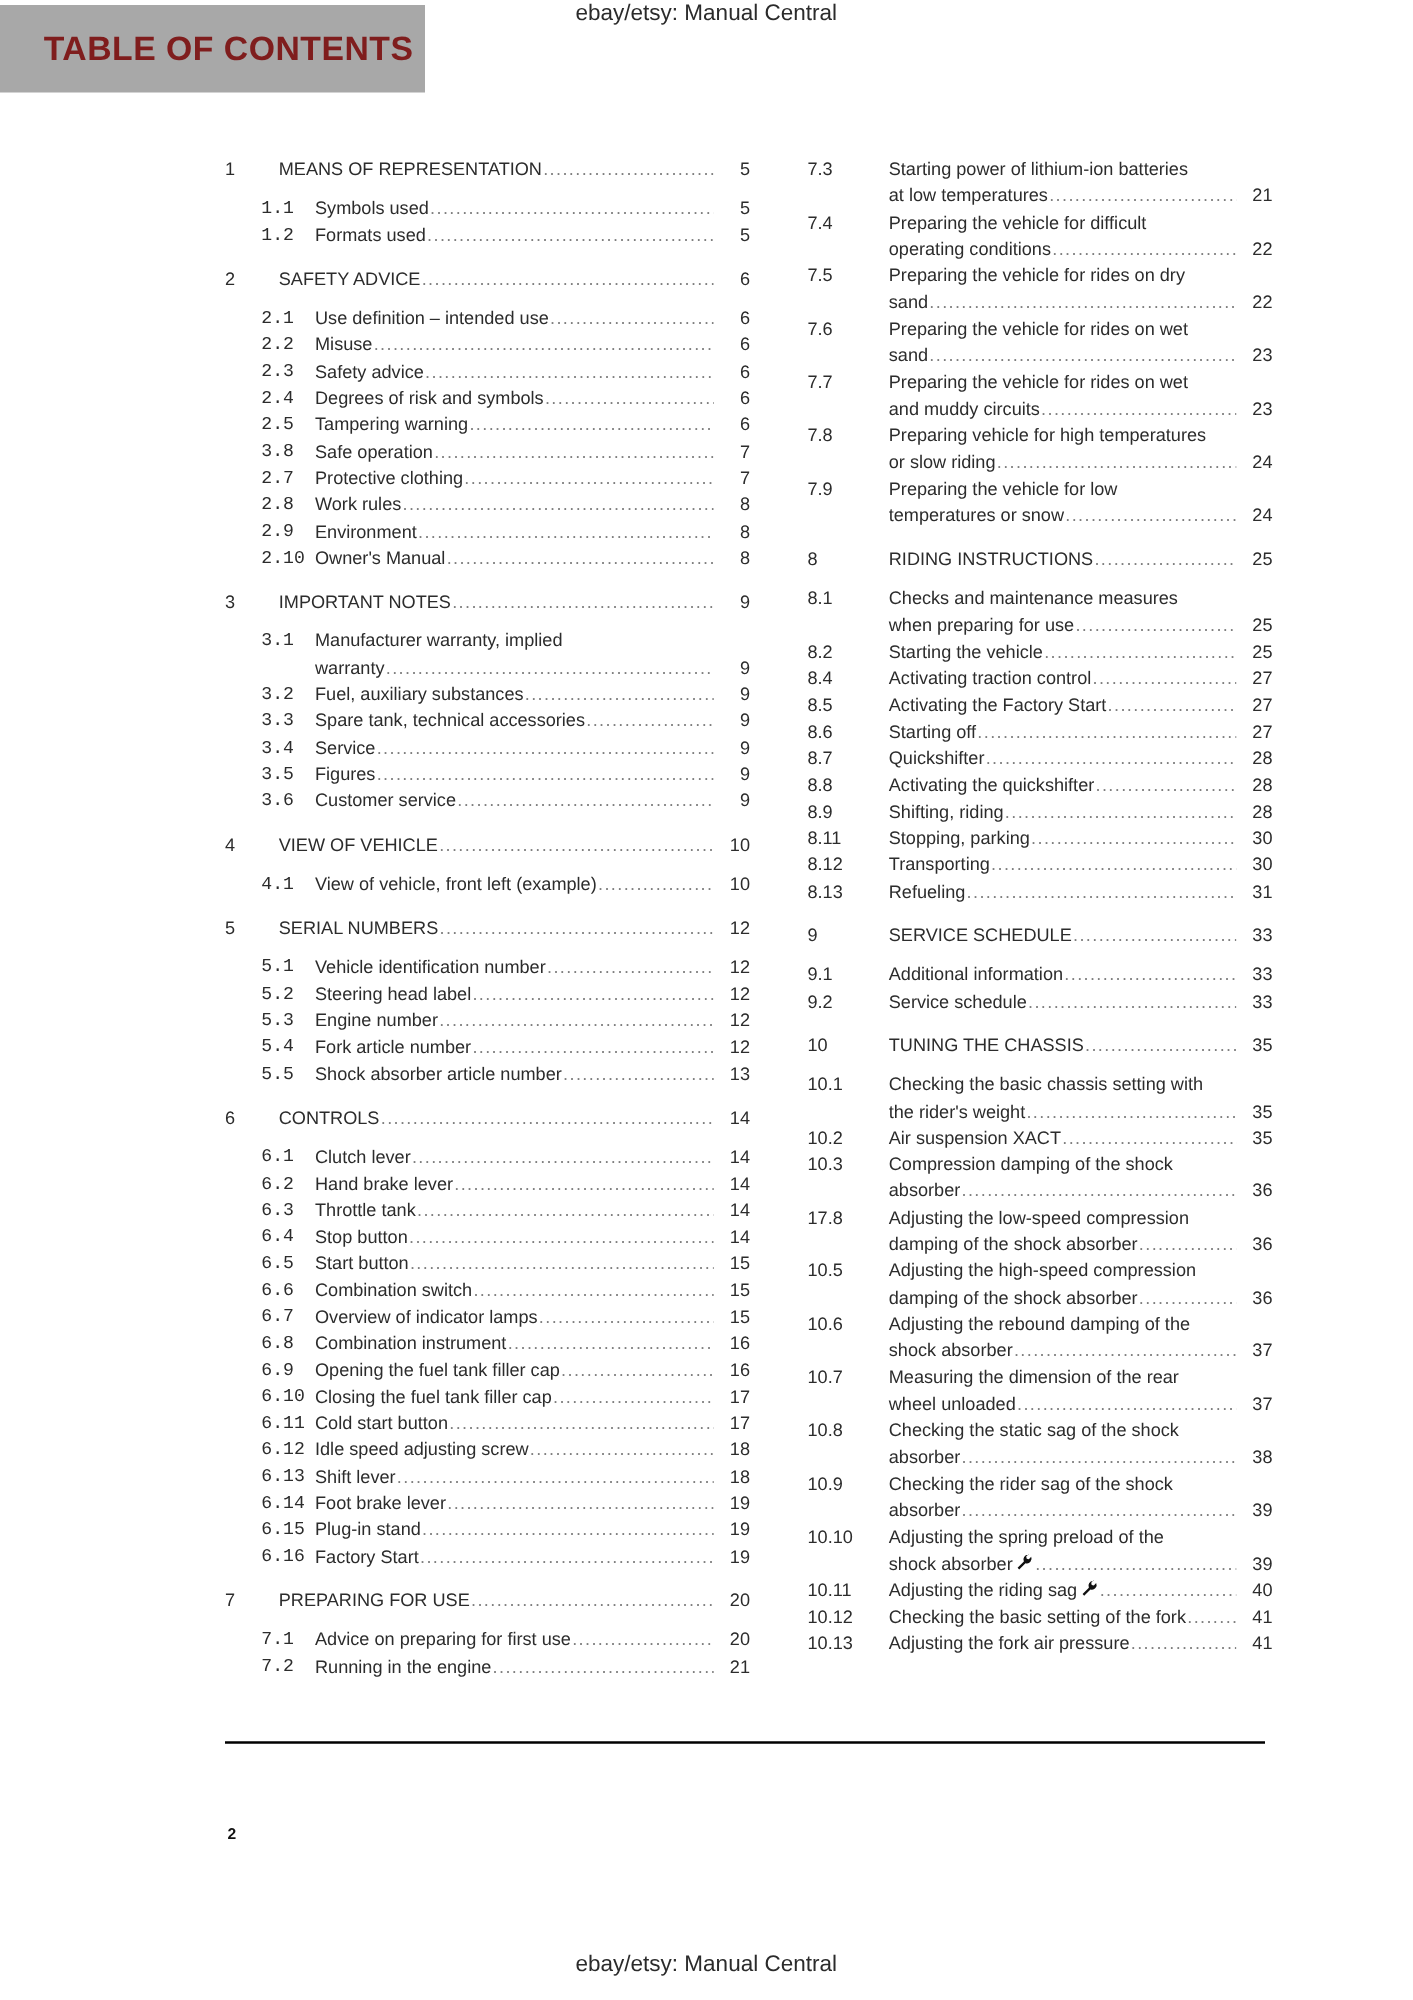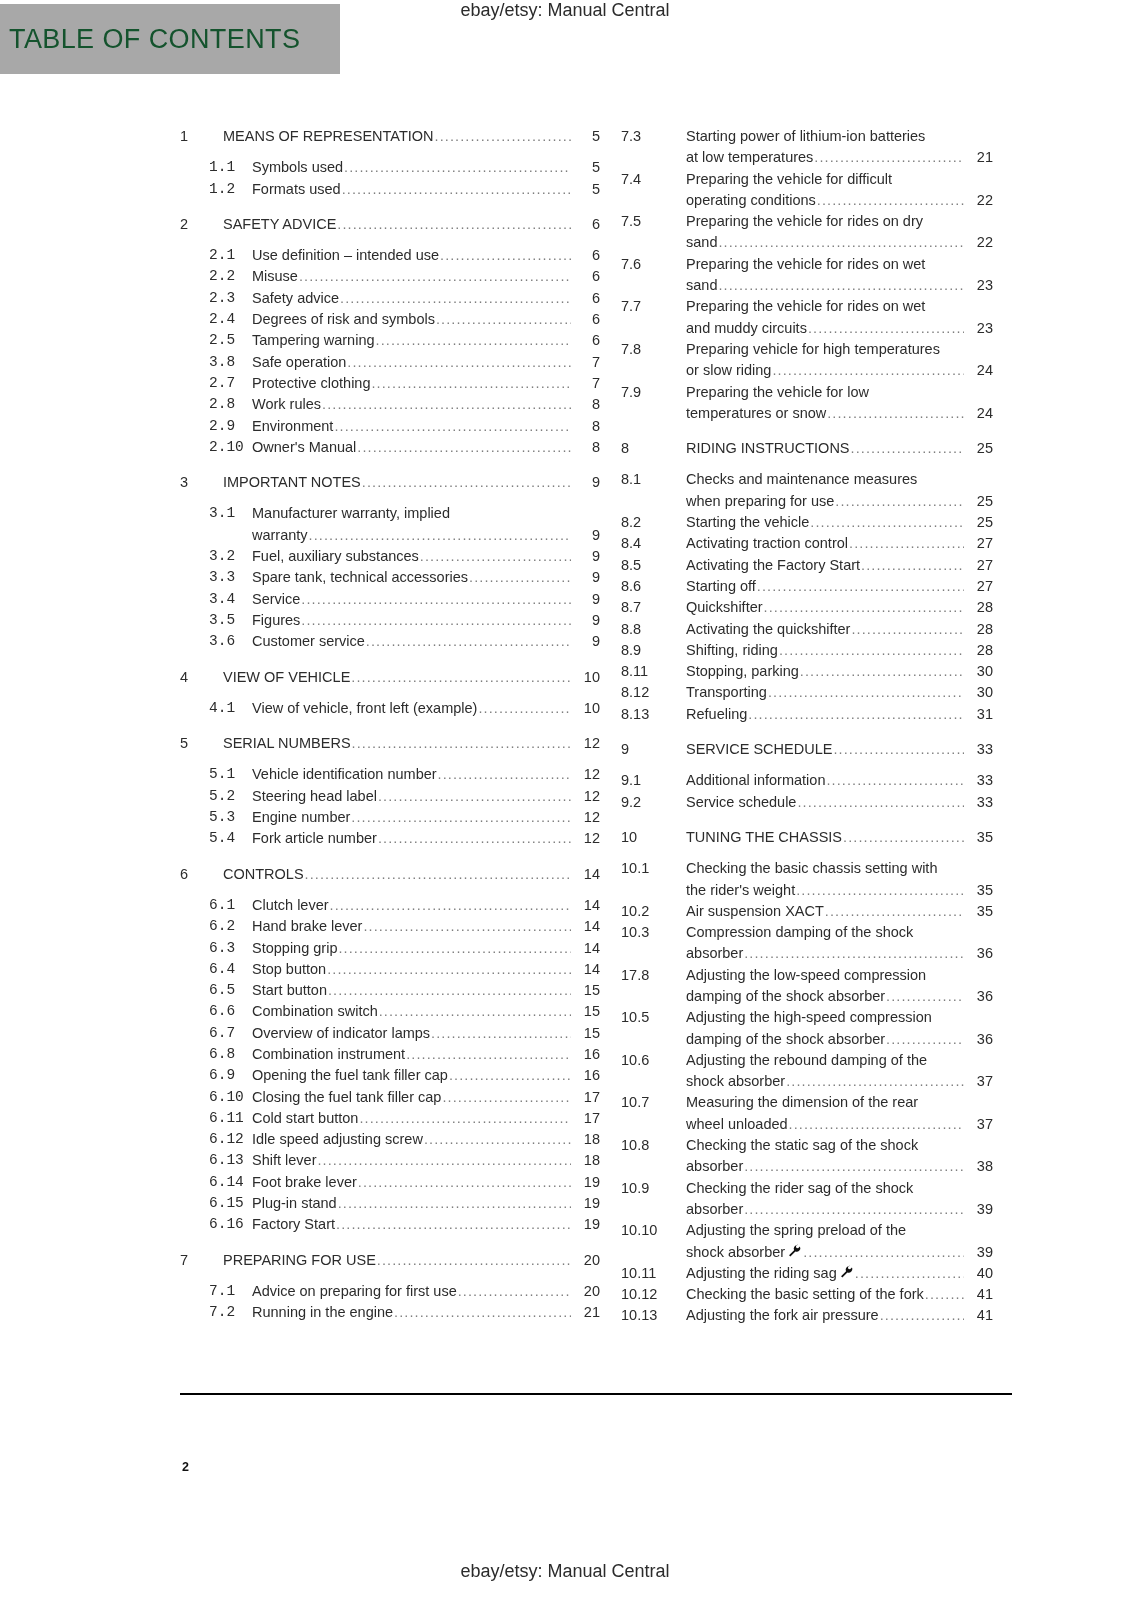--- a/index.html
+++ b/index.html
@@ -22,24 +22,24 @@
     left: 0;
     top: 4px;
     width: 340px;
     height: 70px;
     background: #a8a8a8;
     display: flex;
     align-items: center;
   }
   .header-title {
     font-size: 27px;
-    font-weight: normal;
+    font-weight: bold;
     letter-spacing: 0.4px;
-    color: #14532d;
-    padding-left: 9px;
+    color: #7f1d1d;
+    padding-left: 35px;
     white-space: nowrap;
   }
   .watermark-top {
     position: absolute;
     left: 0;
     top: 0;
     width: 1130px;
     text-align: center;
     font-size: 18px;
     color: #2b2b2b;
@@ -60,21 +60,21 @@
     left: 0;
     top: 126px;
     width: 1130px;
     display: flex;
     align-items: flex-start;
   }
   .col {
     position: relative;
   }
   .col-left  { width: 420px; margin-left: 180px; }
-  .col-right { width: 372px; margin-left: 21px; }
+  .col-right { width: 372px; margin-left: 46px; }
 
   
   .entry {
     display: flex;
     align-items: flex-start;
     font-size: 14.5px;
     line-height: 21.3px;
     color: #2c2c2c;
   }
   .entry.chapter {
@@ -447,20 +447,30 @@
       <div class="entry sub">
         <div class="num">5.4</div>
         <div class="title-wrap">
           <div class="line">
             <span class="label">Fork article number</span>
             <span class="leader"></span>
             <span class="pg">12</span>
           </div>
         </div>
       </div>
+      <div class="entry sub">
+        <div class="num">5.5</div>
+        <div class="title-wrap">
+          <div class="line">
+            <span class="label">Shock absorber article number</span>
+            <span class="leader"></span>
+            <span class="pg">13</span>
+          </div>
+        </div>
+      </div>
       <div class="entry chapter">
         <div class="num">6</div>
         <div class="title-wrap">
           <div class="line">
             <span class="label">CONTROLS</span>
             <span class="leader"></span>
             <span class="pg">14</span>
           </div>
         </div>
       </div>
@@ -481,21 +491,21 @@
             <span class="label">Hand brake lever</span>
             <span class="leader"></span>
             <span class="pg">14</span>
           </div>
         </div>
       </div>
       <div class="entry sub">
         <div class="num">6.3</div>
         <div class="title-wrap">
           <div class="line">
-            <span class="label">Stopping grip</span>
+            <span class="label">Throttle tank</span>
             <span class="leader"></span>
             <span class="pg">14</span>
           </div>
         </div>
       </div>
       <div class="entry sub">
         <div class="num">6.4</div>
         <div class="title-wrap">
           <div class="line">
             <span class="label">Stop button</span>

